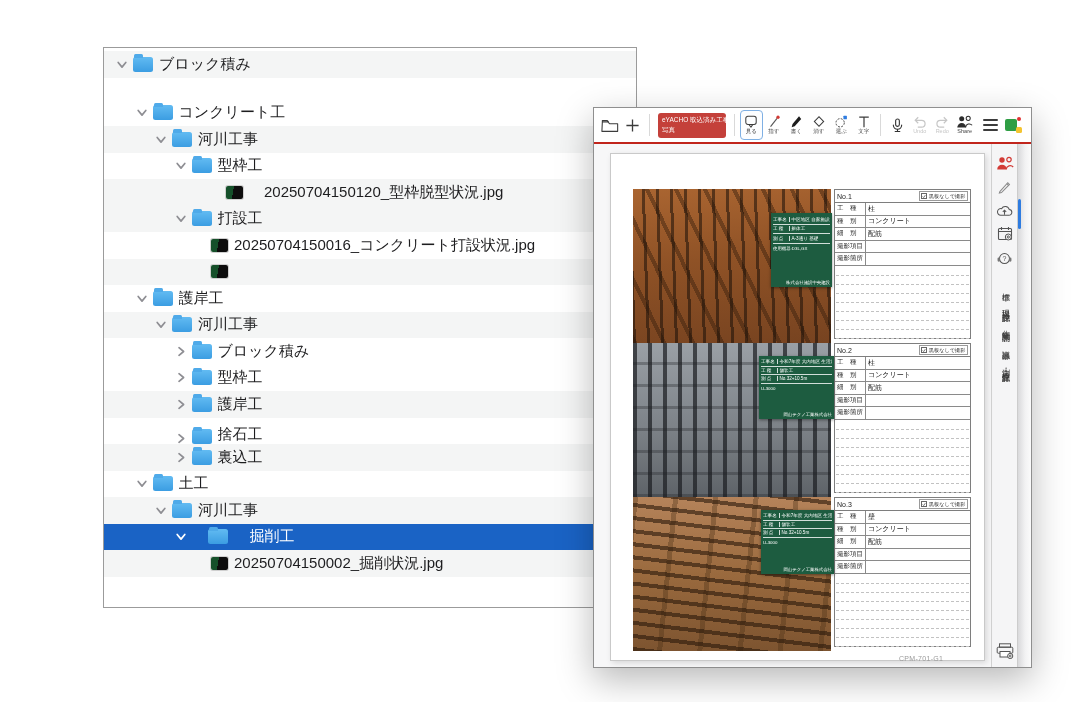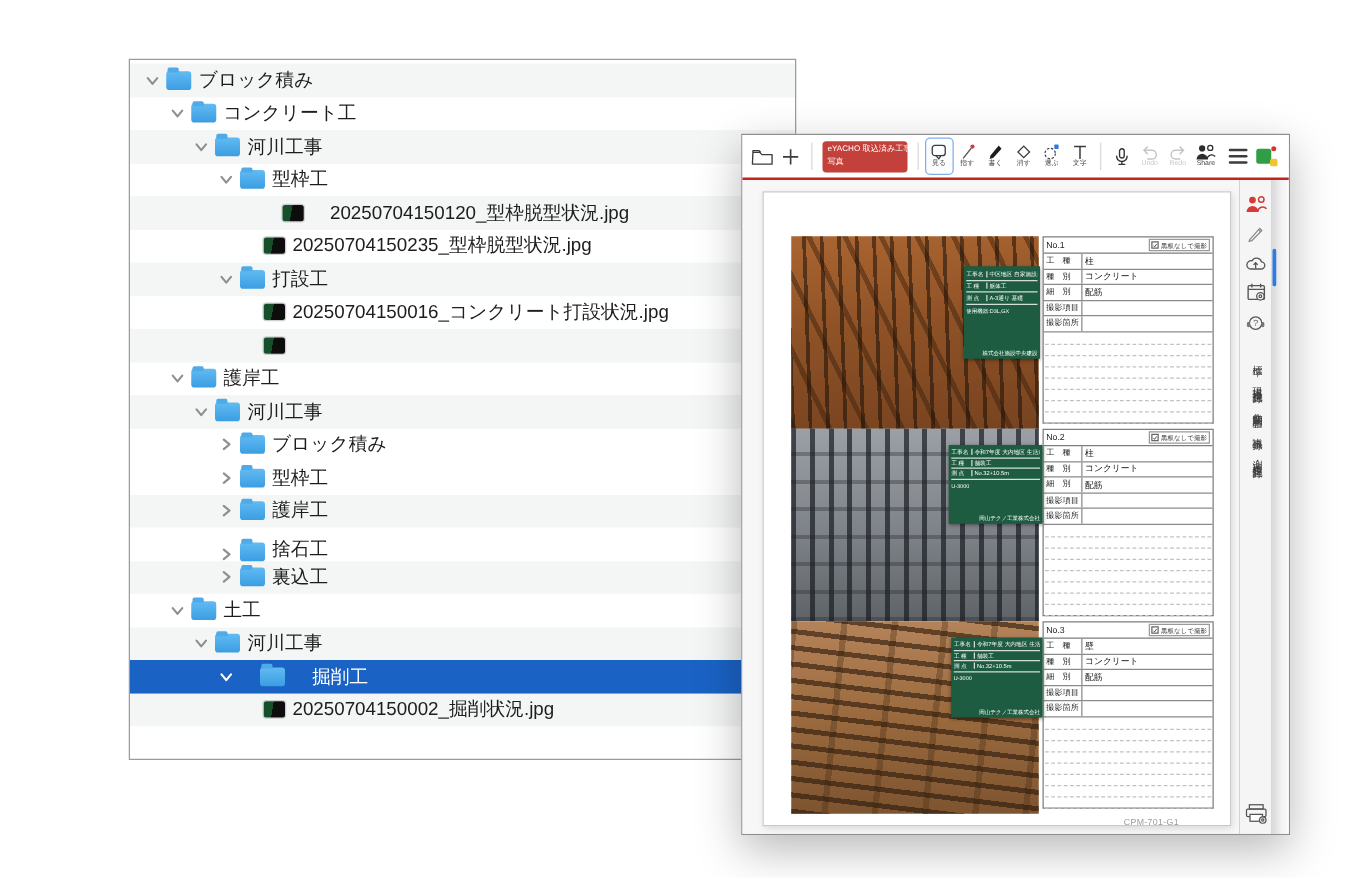--- a/index.html
+++ b/index.html
@@ -116,21 +116,21 @@
       <div class="tree-row stripe" style="padding-left: 10px;">
     <span class="chev down">
       <svg width="10" height="11" viewBox="0 0 10 10">
             <path d="M3 1.2 L7.6 5 L3 8.8" fill="none" stroke="currentColor" stroke-width="1.7" stroke-linecap="round" stroke-linejoin="round"></path>
           </svg>
     </span>
     <span class="ficon"></span>
 
     <span class="tlabel">ブロック積み</span>
   </div>
-      <div class="tree-row" style="padding-left: 29.5px;">
+      <div class="tree-row" style="padding-left: 29.5px; margin-top: 22px;">
     <span class="chev down">
       <svg width="10" height="11" viewBox="0 0 10 10">
             <path d="M3 1.2 L7.6 5 L3 8.8" fill="none" stroke="currentColor" stroke-width="1.7" stroke-linecap="round" stroke-linejoin="round"></path>
           </svg>
     </span>
     <span class="ficon"></span>
 
     <span class="tlabel">コンクリート工</span>
   </div>
       <div class="tree-row stripe" style="padding-left: 49px;">
@@ -155,30 +155,20 @@
   </div>
       <div class="tree-row stripe" style="padding-left: 88px; gap: 15px;">
     <span class="chev" style="visibility: hidden;">
       <svg width="10" height="11" viewBox="0 0 10 10">
             <path d="M3 1.2 L7.6 5 L3 8.8" fill="none" stroke="currentColor" stroke-width="1.7" stroke-linecap="round" stroke-linejoin="round"></path>
           </svg>
     </span>
 
     <span class="thumb"></span>
     <span class="tlabel">20250704150120_型枠脱型状況.jpg</span>
-  </div>
-      <div class="tree-row" style="padding-left: 88px;">
-    <span class="chev" style="visibility: hidden;">
-      <svg width="10" height="11" viewBox="0 0 10 10">
-            <path d="M3 1.2 L7.6 5 L3 8.8" fill="none" stroke="currentColor" stroke-width="1.7" stroke-linecap="round" stroke-linejoin="round"></path>
-          </svg>
-    </span>
-
-    <span class="thumb"></span>
-    <span class="tlabel">20250704150235_型枠脱型状況.jpg</span>
   </div>
       <div class="tree-row stripe" style="padding-left: 68.5px;">
     <span class="chev down">
       <svg width="10" height="11" viewBox="0 0 10 10">
             <path d="M3 1.2 L7.6 5 L3 8.8" fill="none" stroke="currentColor" stroke-width="1.7" stroke-linecap="round" stroke-linejoin="round"></path>
           </svg>
     </span>
     <span class="ficon"></span>
 
     <span class="tlabel">打設工</span>

